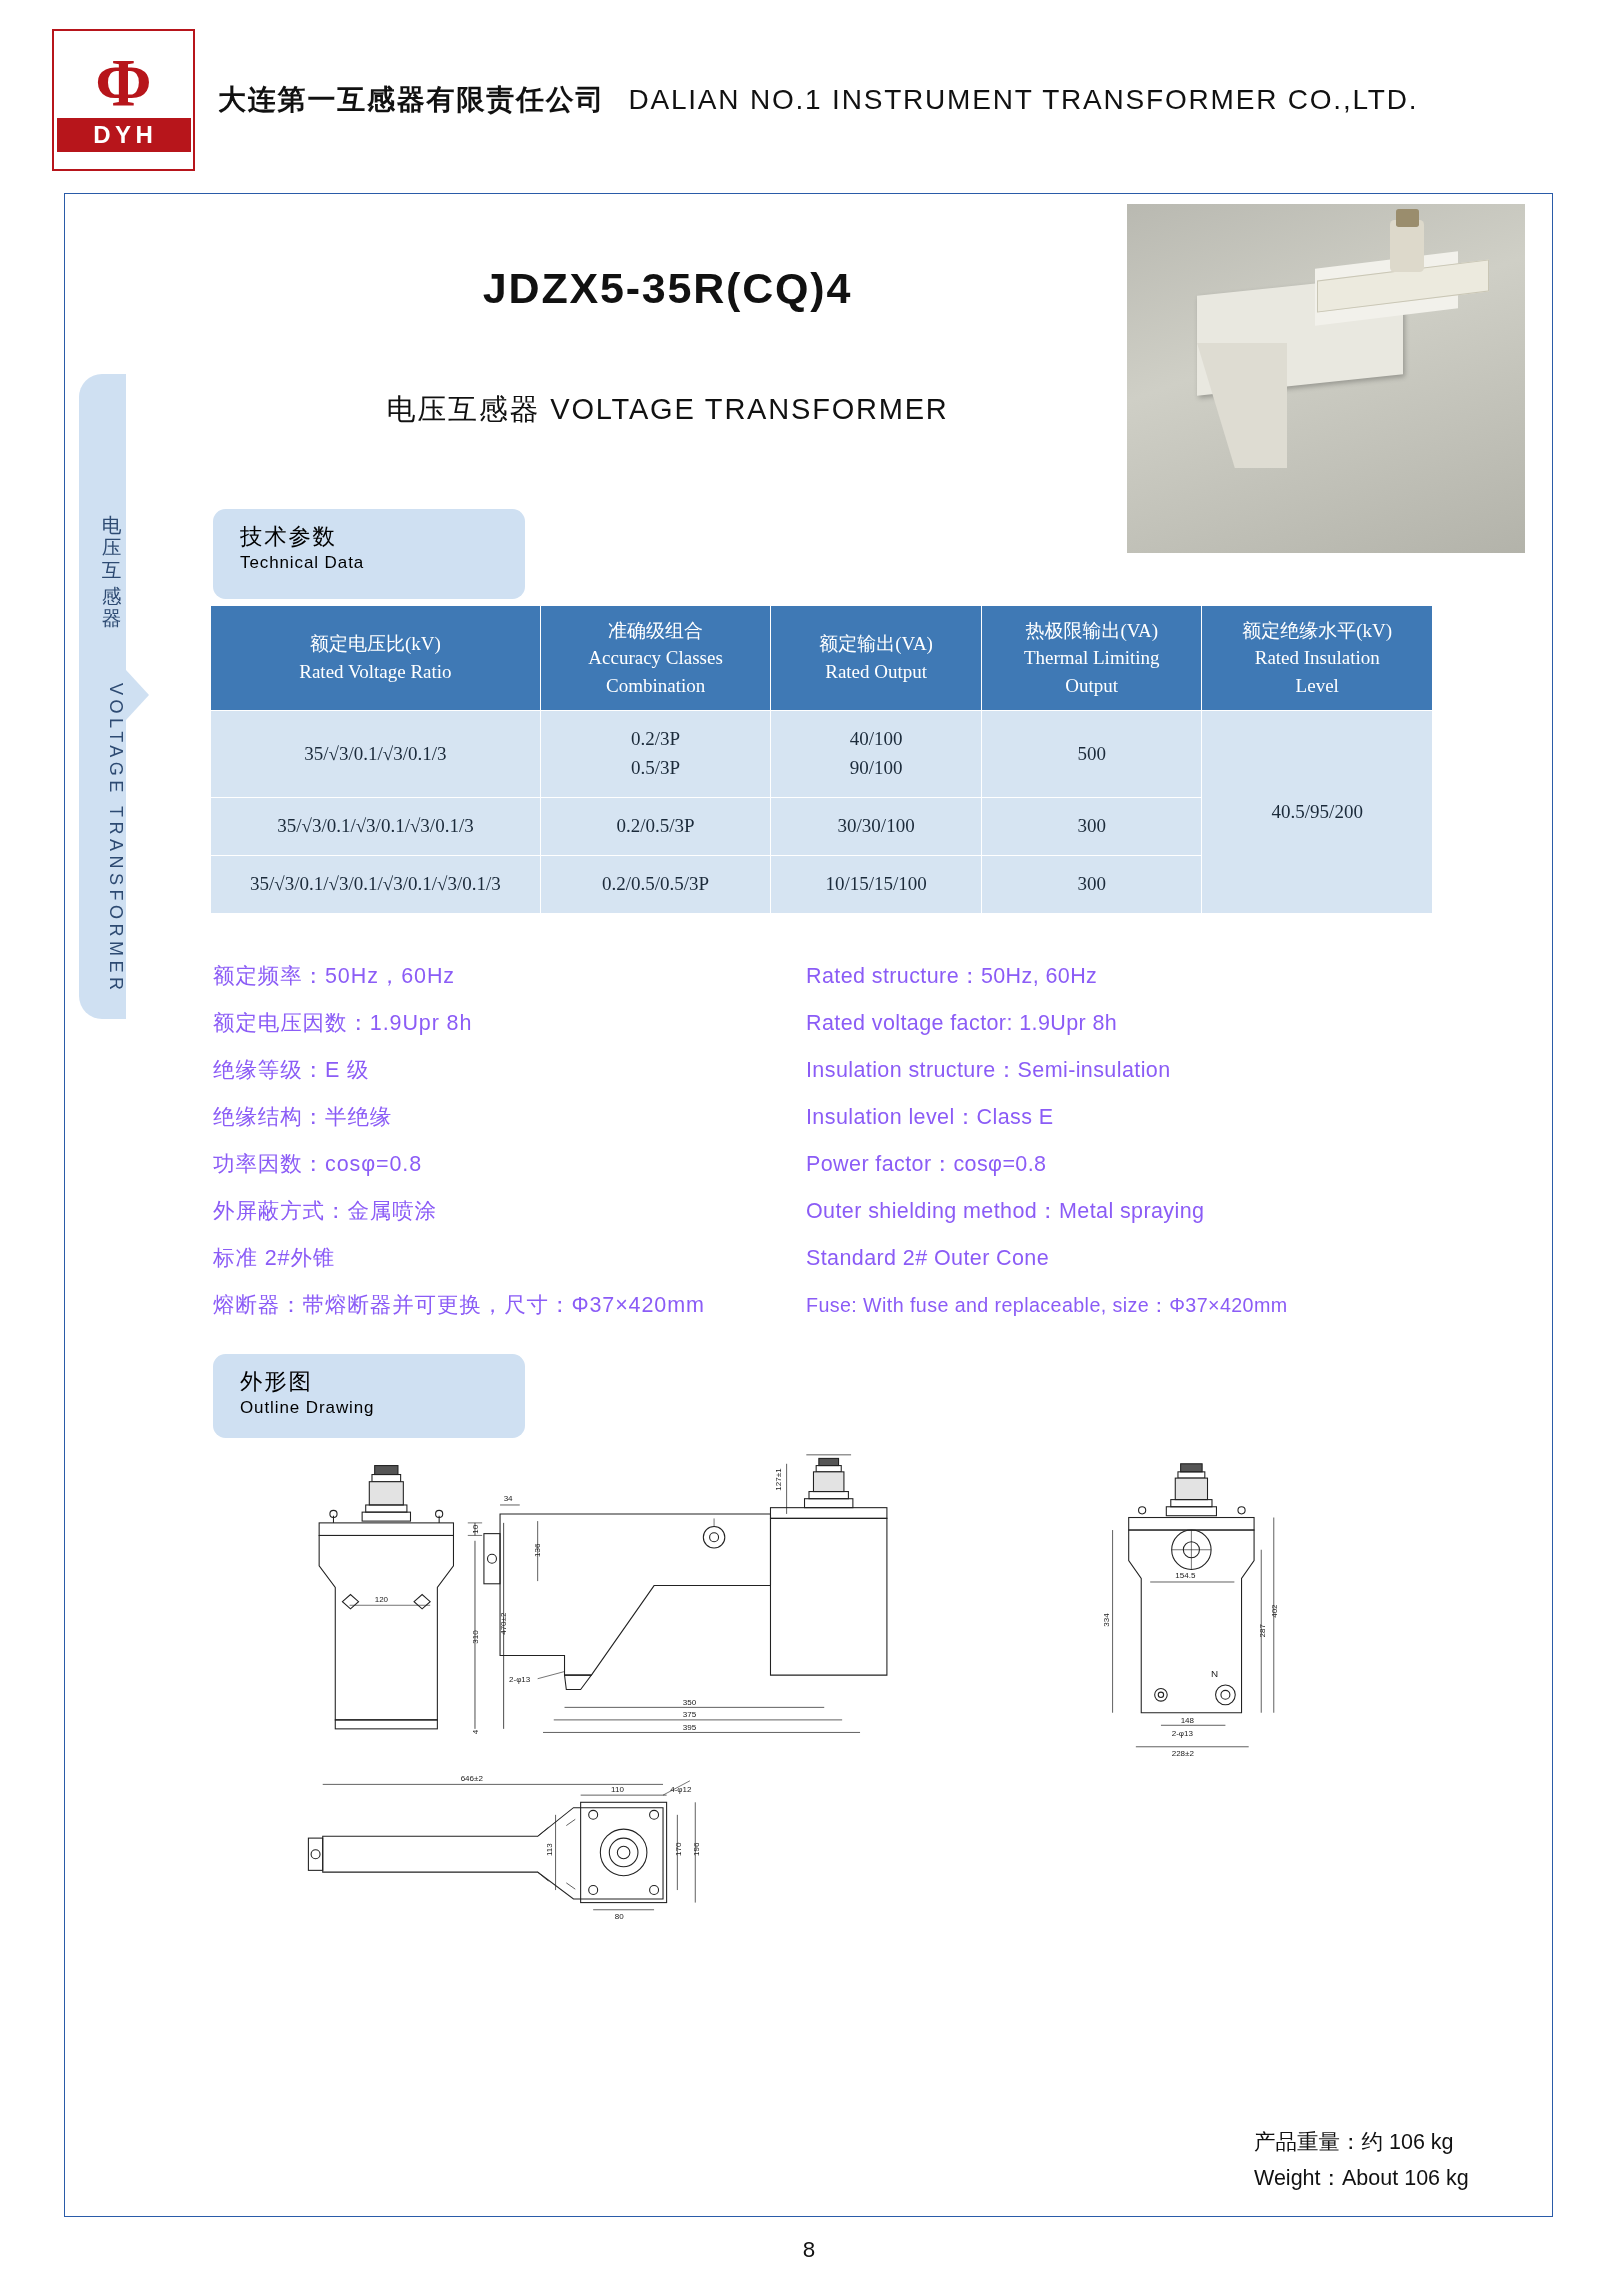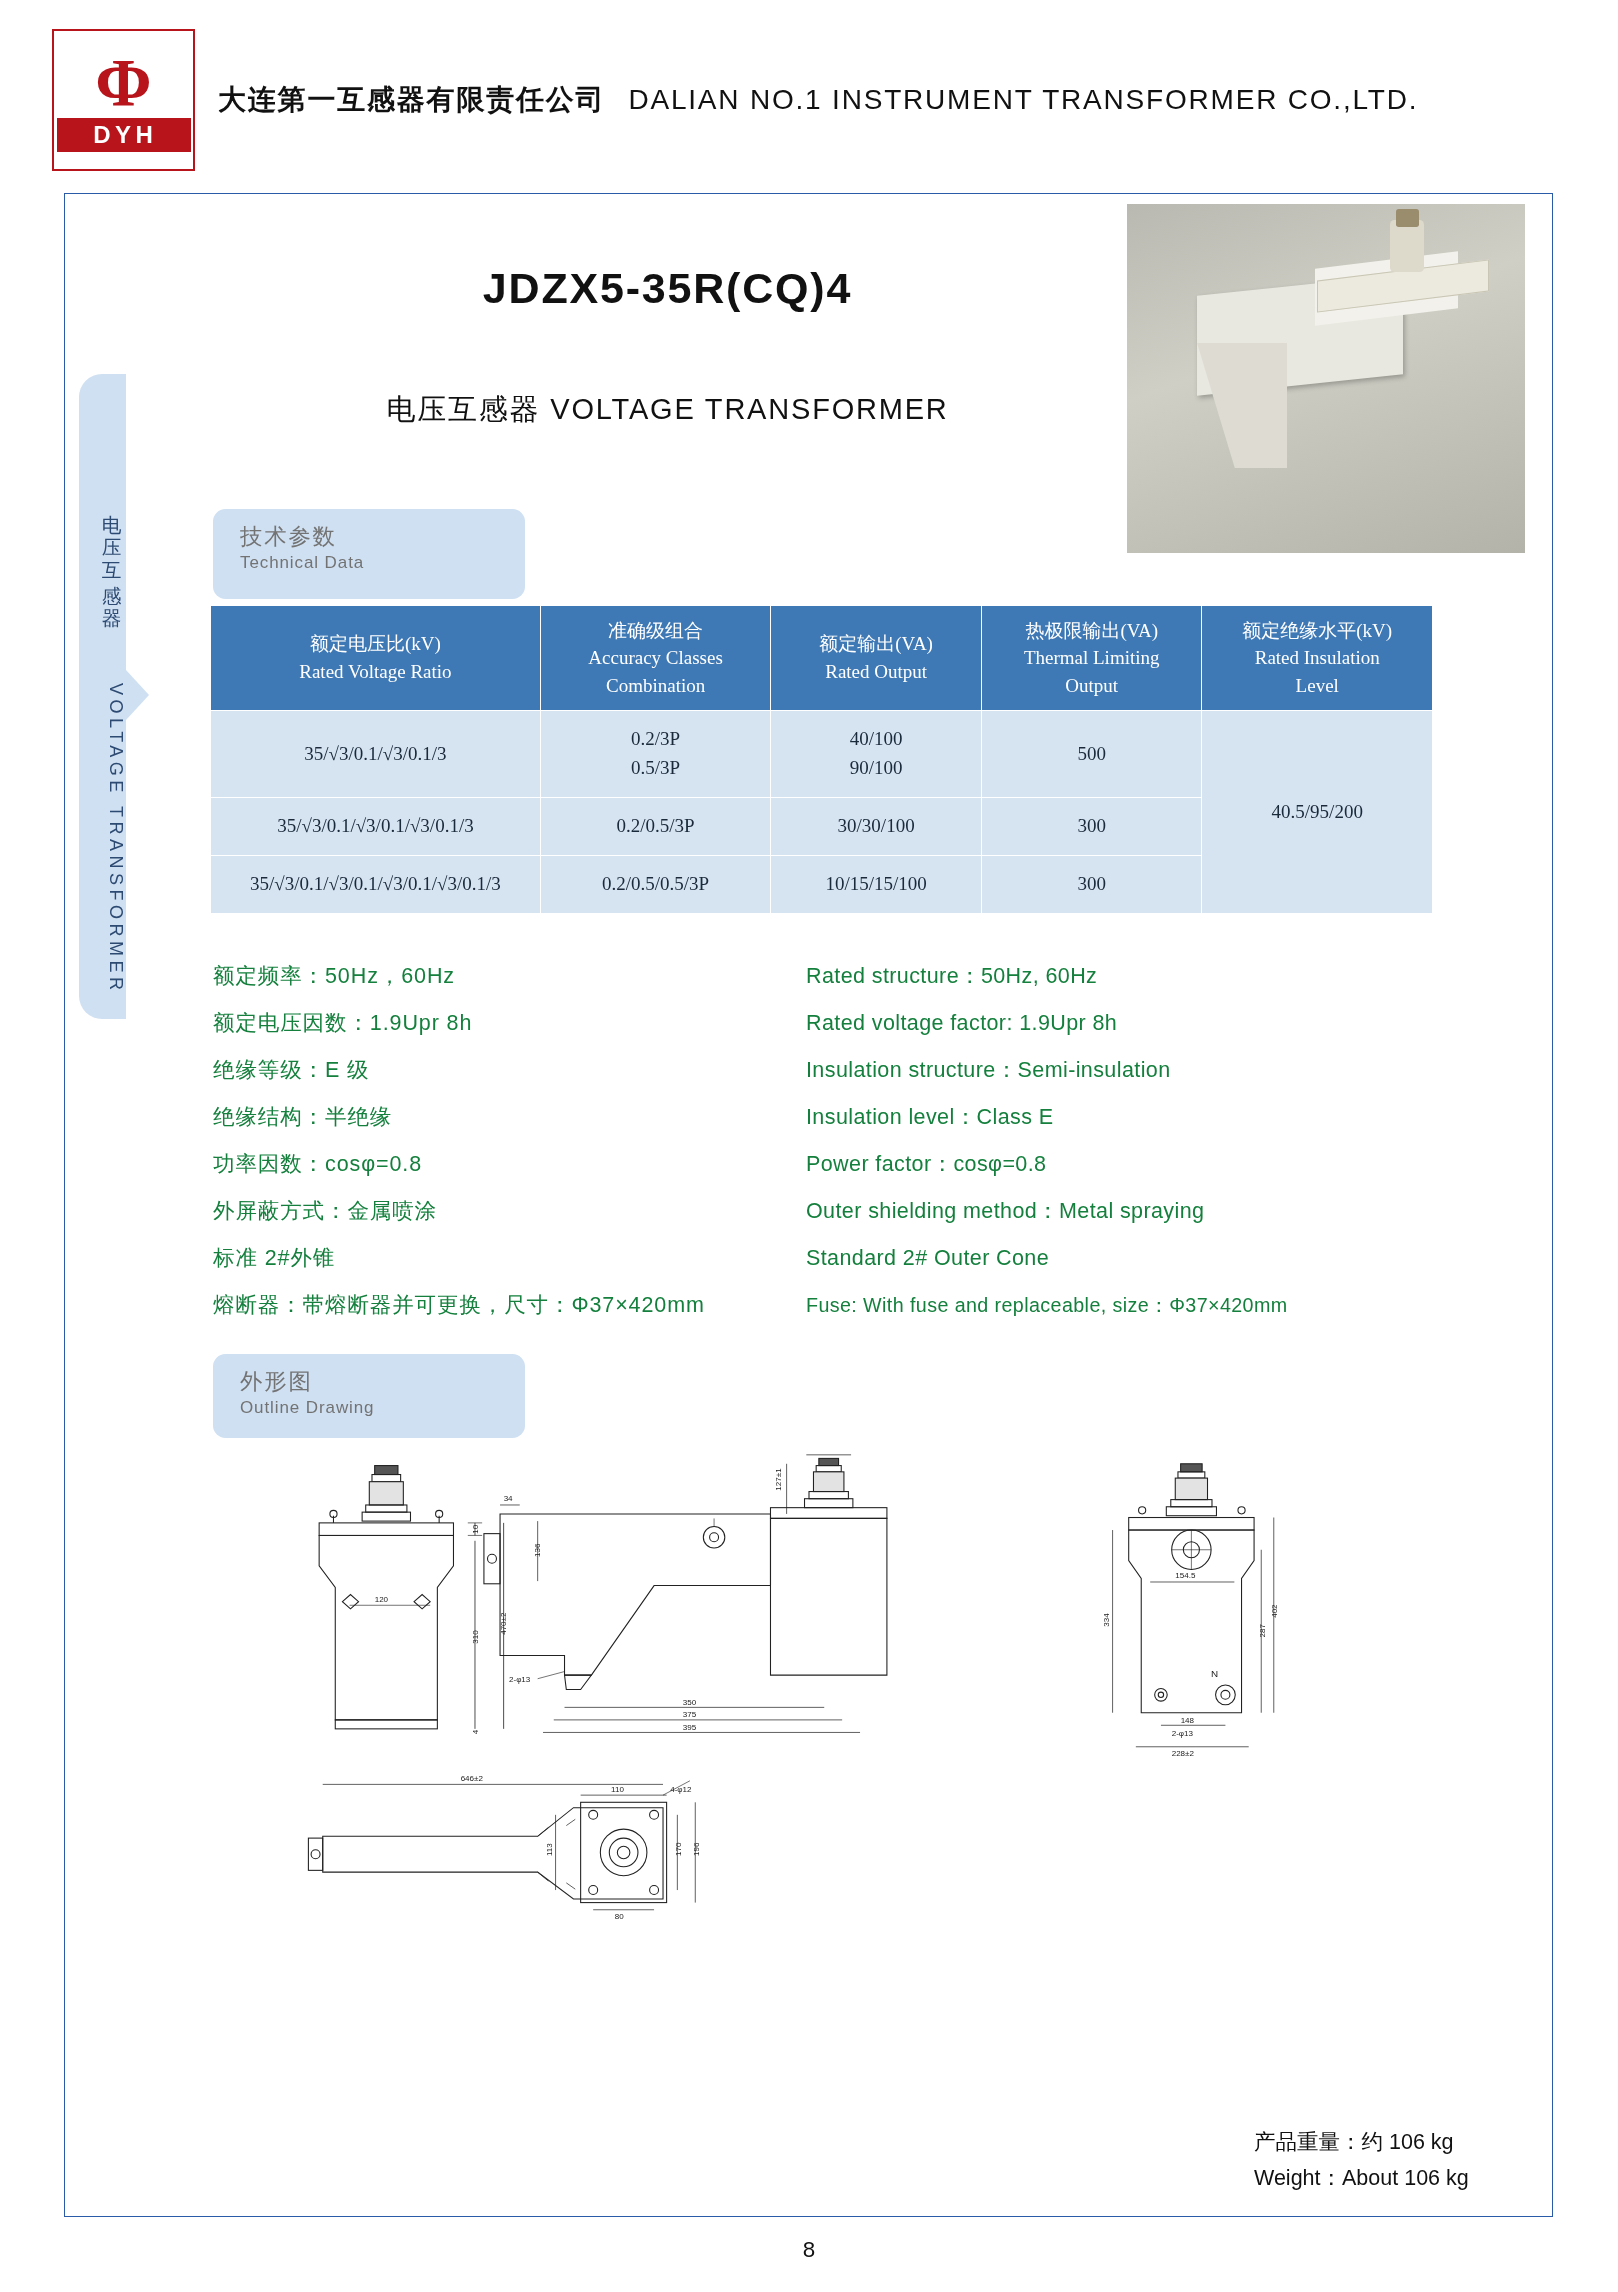--- a/index.html
+++ b/index.html
@@ -201,21 +201,21 @@
     background: #eceade;
     transform: skewY(-7deg);
     border: 0.9px solid #c9c6b5;
   }
 
   
   .tab-label {
     position: absolute;
     background: #cfe0f2;
     border-radius: 12.5px;
-    color: #737373;
+    color: #000000;
     padding: 12.5px 27px 14.3px 27px;
     line-height: 1.35;
     box-sizing: border-box;
   }
   .tab-label .l1 { font-size: 22.4px; letter-spacing: 1.8px; }
   .tab-label .l2 { font-size: 17px; letter-spacing: 0.9px; }
   #tech-data-tab { left: 213px; top: 509px; width: 312px; height: 90px; }
   #outline-tab  { left: 213px; top: 1354px; width: 312px; height: 84px; }
 
   
@@ -248,21 +248,21 @@
   }
   table.spec th .cn { display: block; }
   table.spec th .en { display: block; }
 
   
   .params {
     position: absolute;
     top: 953px;
     font-size: 21.5px;
     line-height: 47px;
-    color: #15803d;
+    color: #8b5cf6;
   }
   #params-cn { left: 213px; width: 555px; letter-spacing: 0.9px; }
   #params-en { left: 806px; width: 663px; letter-spacing: 0.4px; }
   .params div { white-space: nowrap; }
   #params-en div:last-child { font-size: 19.7px; }
 
   
   .drawings {
     position: absolute;
     left: 269px;

